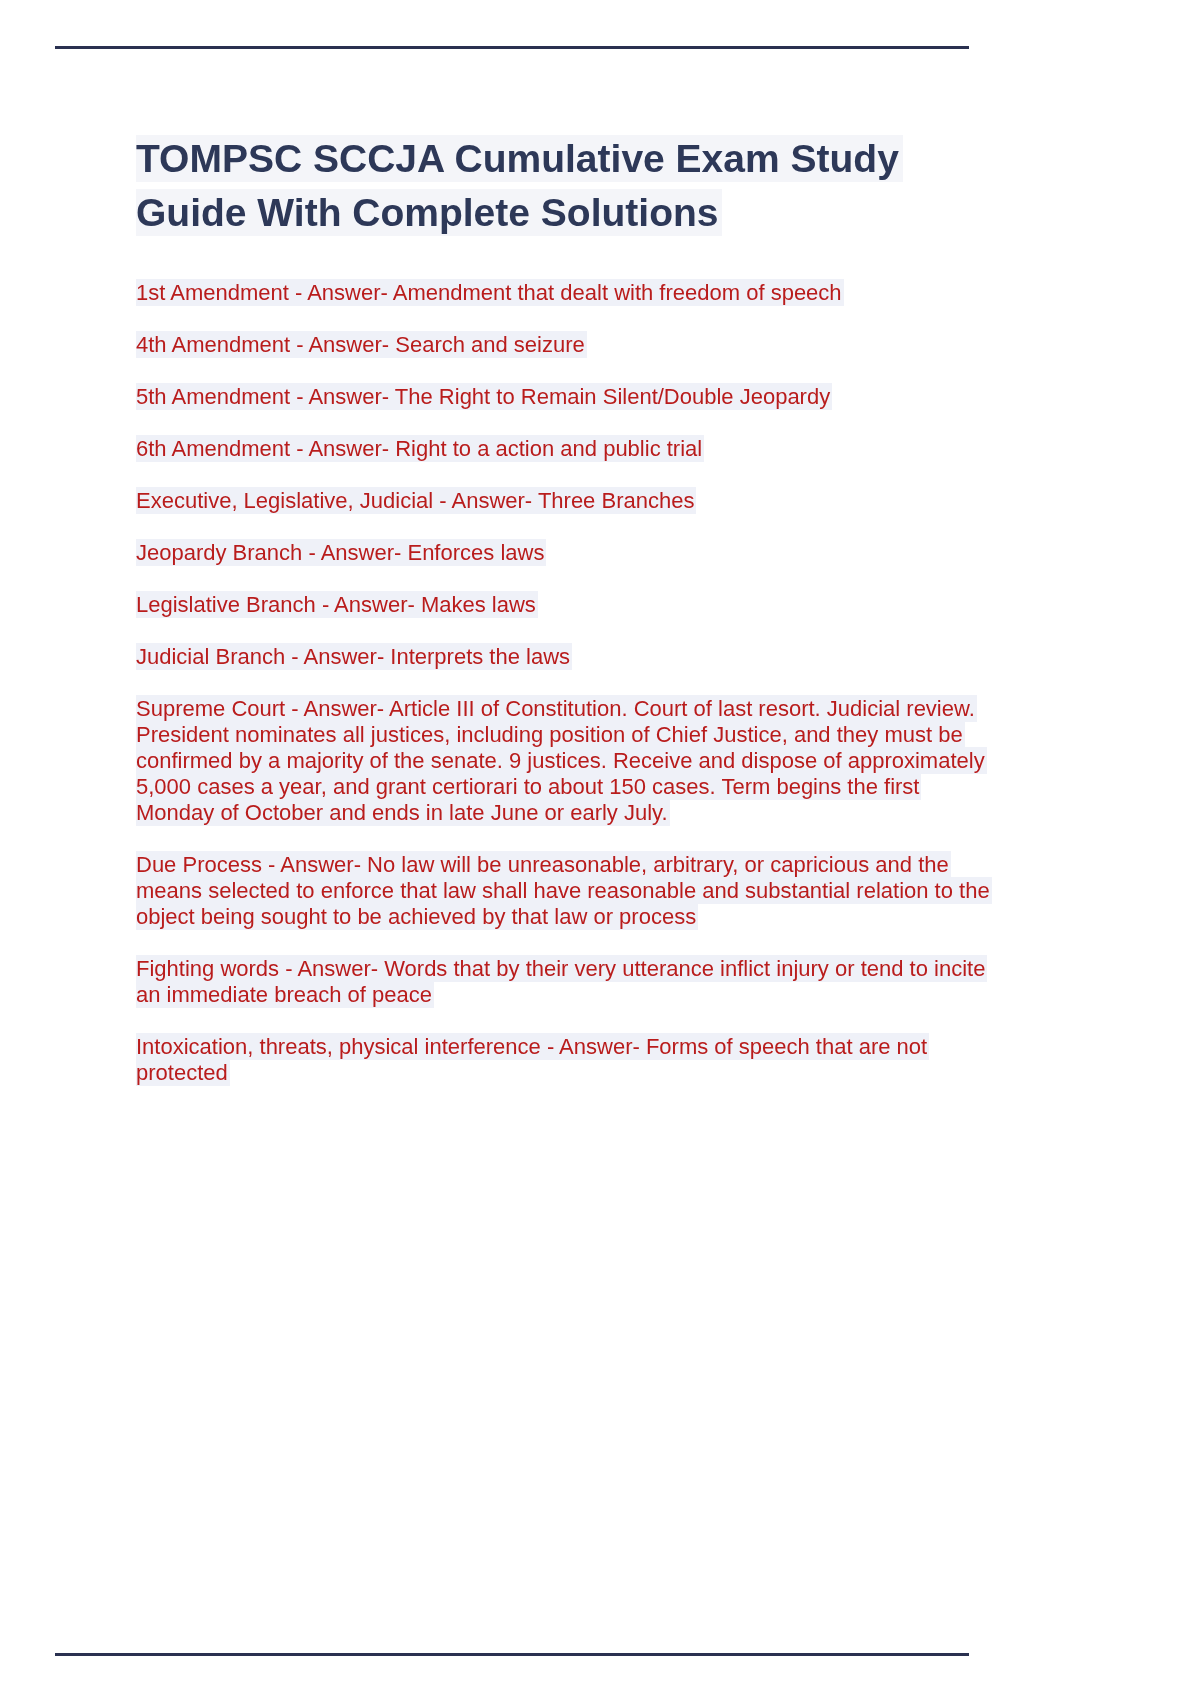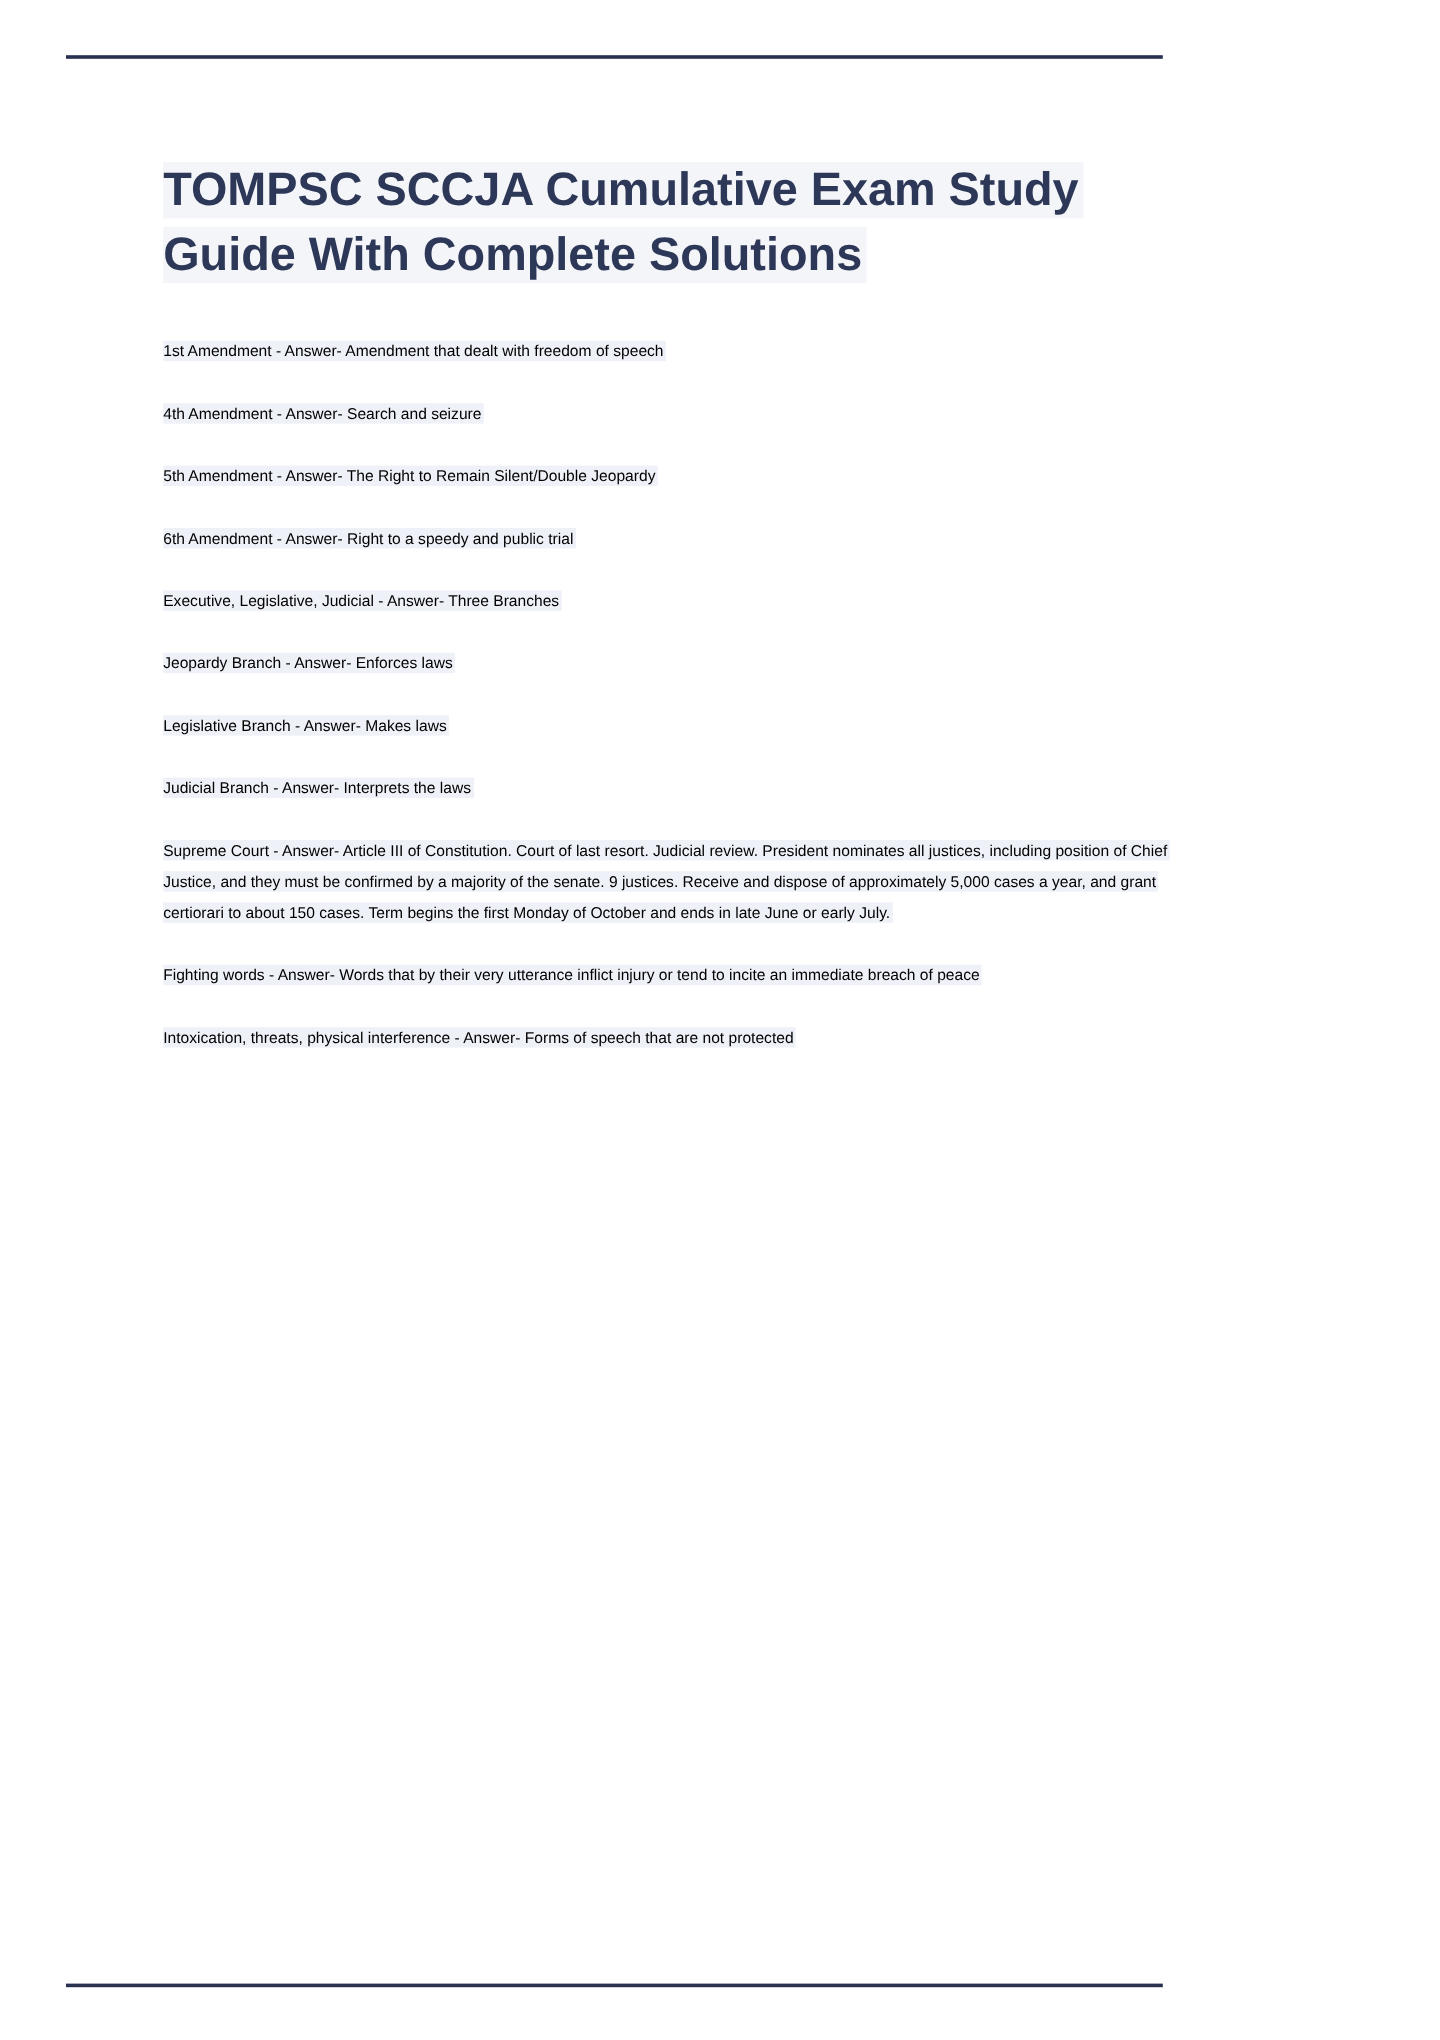--- a/index.html
+++ b/index.html
@@ -40,23 +40,23 @@
     letter-spacing: 0px;
   }
   h1.doc-title .hl {
     background: #f4f5f9;
     box-decoration-break: clone;
     -webkit-box-decoration-break: clone;
     padding: 2px 4px 2px 0;
   }
   .item {
     margin: 0 0 26px 0;
-    font-size: 13px;
+    font-size: 22px;
     line-height: 26px;
-    color: #000000;
+    color: #b91c1c;
   }
   .item .hl {
     background: #eff1f8;
     box-decoration-break: clone;
     -webkit-box-decoration-break: clone;
     padding: 1px 2px 1px 0;
   }
 </style>
 </head>
 <body>
@@ -65,25 +65,26 @@
   <div class="rule rule-top"></div>
 
   <div class="content">
     <h1 class="doc-title">
       <span class="hl">TOMPSC SCCJA Cumulative Exam Study Guide With Complete Solutions</span>
     </h1>
     <div id="items">
         <p class="item"><span class="hl">1st Amendment - Answer- Amendment that dealt with freedom of speech</span></p>
         <p class="item"><span class="hl">4th Amendment - Answer- Search and seizure</span></p>
         <p class="item"><span class="hl">5th Amendment - Answer- The Right to Remain Silent/Double Jeopardy</span></p>
-        <p class="item"><span class="hl">6th Amendment - Answer- Right to a speedy and public trial</span></p>
+        <p class="item"><span class="hl">6th Amendment - Answer- Right to a action and public trial</span></p>
         <p class="item"><span class="hl">Executive, Legislative, Judicial - Answer- Three Branches</span></p>
         <p class="item"><span class="hl">Jeopardy Branch - Answer- Enforces laws</span></p>
         <p class="item"><span class="hl">Legislative Branch - Answer- Makes laws</span></p>
         <p class="item"><span class="hl">Judicial Branch - Answer- Interprets the laws</span></p>
         <p class="item"><span class="hl">Supreme Court - Answer- Article III of Constitution. Court of last resort. Judicial review. President nominates all justices, including position of Chief Justice, and they must be confirmed by a majority of the senate. 9 justices. Receive and dispose of approximately 5,000 cases a year, and grant certiorari to about 150 cases. Term begins the first Monday of October and ends in late June or early July.</span></p>
+        <p class="item"><span class="hl">Due Process - Answer- No law will be unreasonable, arbitrary, or capricious and the means selected to enforce that law shall have reasonable and substantial relation to the object being sought to be achieved by that law or process</span></p>
         <p class="item"><span class="hl">Fighting words - Answer- Words that by their very utterance inflict injury or tend to incite an immediate breach of peace</span></p>
         <p class="item"><span class="hl">Intoxication, threats, physical interference - Answer- Forms of speech that are not protected</span></p>
       </div>
   </div>
 
   <div class="rule rule-bottom"></div>
 </div>
 
 </body></html>

